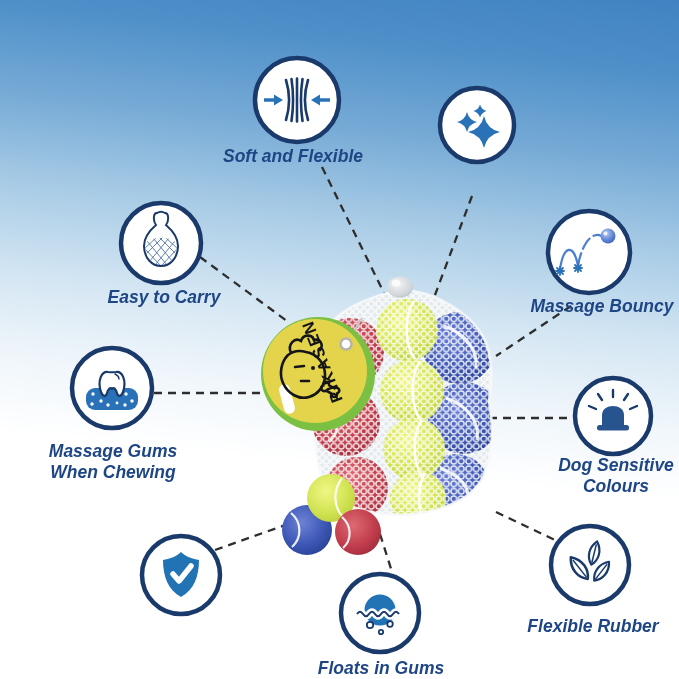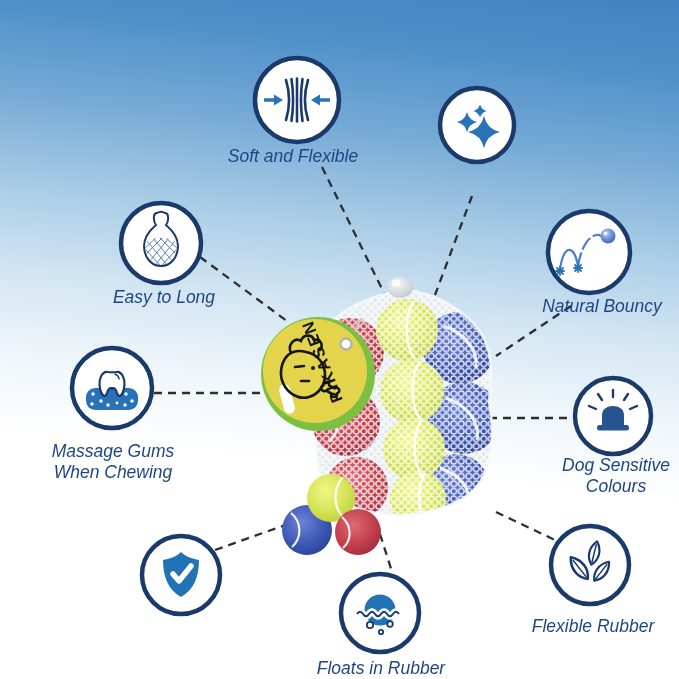--- a/index.html
+++ b/index.html
@@ -10,21 +10,21 @@
     background:linear-gradient(186deg,
       #4183c2 0%, #4f90c9 10%, #77abd6 22%, #a9cce6 34%,
       #d4e6f3 46%, #eef5fa 56%, #ffffff 67%, #ffffff 100%);
     font-family:"Liberation Sans", sans-serif;
   }
   svg.art{position:absolute;left:0;top:0;}
   .flabel{
     position:absolute;
     transform:translateX(-50%);
     font-style:italic;
-    font-weight:400;
+    font-weight:700;
     font-size:17.5px;
     line-height:21px;
     color:#1e4685;
     text-align:center;
     white-space:nowrap;
   }
 </style>
 </head>
 <body>
 
@@ -273,33 +273,33 @@
       <circle cx="358" cy="532" r="23" fill="url(#redGrad)"></circle>
       <path d="M342,517 C352,526 352,540 343,548" fill="none" stroke="#ffffff" stroke-width="2.2" opacity="0.9"></path>
     </g>
   </g>
 </svg>
 
 <div class="flabel" style="left:293px;top:146px">
   <span>Soft and Flexible</span>
 </div>
 <div class="flabel" style="left:164px;top:287px">
-  <span>Easy to Long</span>
+  <span>Easy to Carry</span>
 </div>
 <div class="flabel" style="left:602px;top:296px">
-  <span>Natural Bouncy</span>
+  <span>Massage Bouncy</span>
 </div>
 <div class="flabel" style="left:616px;top:455px">
   <div>Dog Sensitive</div>
   <div>Colours</div>
 </div>
 <div class="flabel" style="left:113px;top:441px">
   <div>Massage Gums</div>
   <div>When Chewing</div>
 </div>
 <div class="flabel" style="left:381px;top:658px">
-  <span>Floats in Rubber</span>
+  <span>Floats in Gums</span>
 </div>
 <div class="flabel" style="left:593px;top:616px">
   <span>Flexible Rubber</span>
 </div>
 
 </div>
 
 </body></html>

